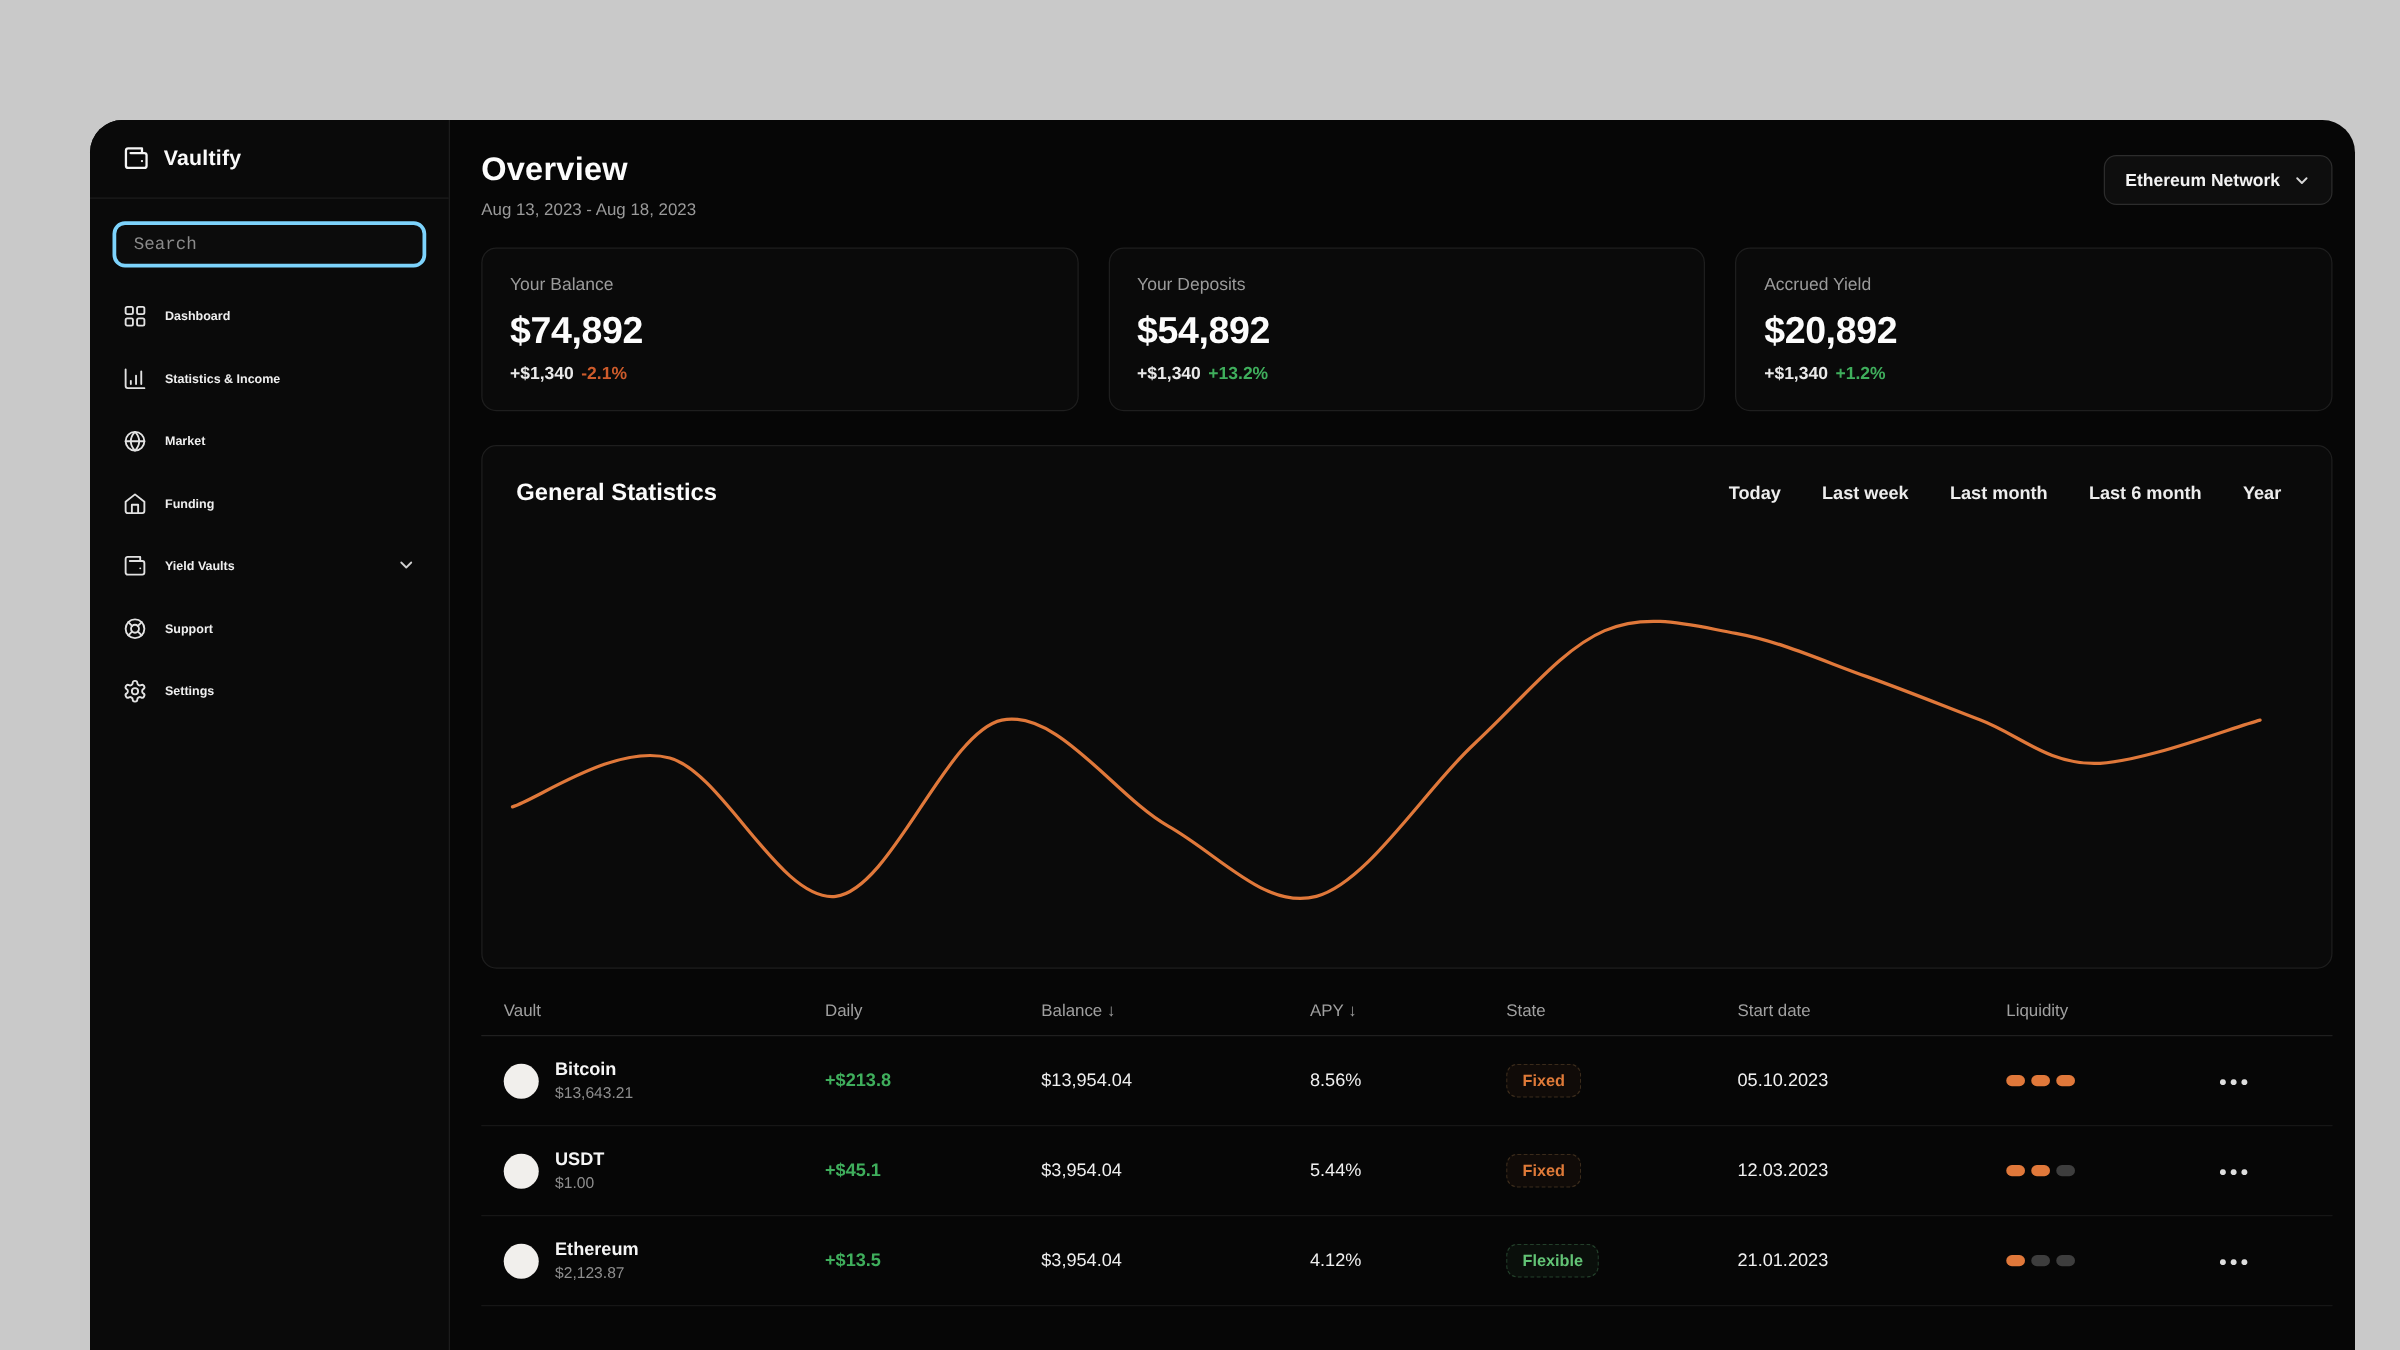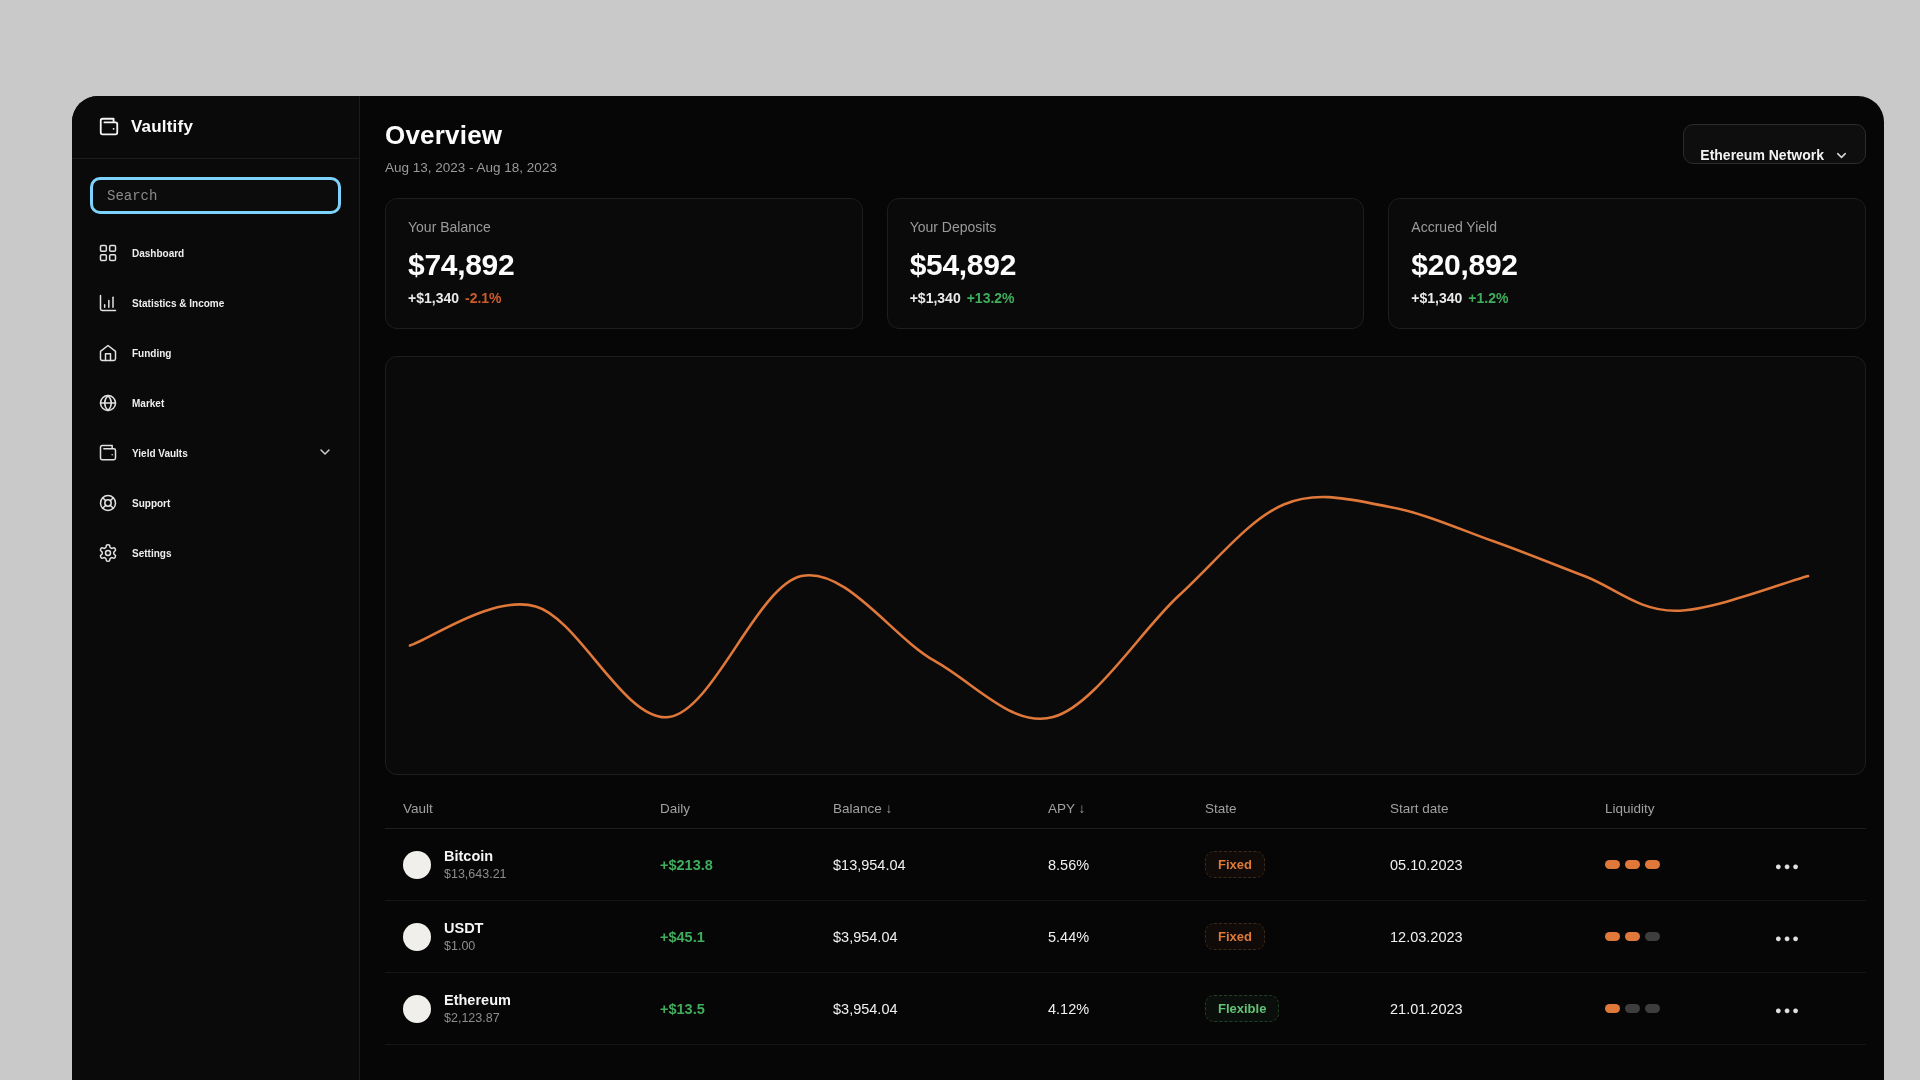--- a/index.html
+++ b/index.html
@@ -26,21 +26,21 @@
   .nav-item svg { width:20px; height:20px; stroke:#e2e2e2; flex:0 0 20px; }
   .nav-item .chev { margin-left:auto; }
   .nav-item .chev svg { width:16px; height:16px; stroke:#cfcfcf; }
 
   
   .main { flex:1; padding:24px 18px 0 25px; }
   .topbar { display:flex; justify-content:space-between; align-items:flex-start; height:58px;
             margin-bottom:20px; width:1481px; }
   .page-title { font-size:26px; font-weight:700; letter-spacing:.2px; color:#fcfcfc; }
   .date-range { margin-top:9px; font-size:13.5px; color:#9a9a9a; }
-  .network-btn { display:flex; align-items:flex-end; gap:10px; height:40px; margin-top:4px;
+  .network-btn { display:flex; align-items:center; gap:10px; height:40px; margin-top:4px;
                  padding:0 16px; background:#0e0e0e; border:1px solid #2c2c2c; border-radius:10px;
                  color:#f3f3f3; font-size:14px; font-weight:600; cursor:pointer;
                  font-family:"Liberation Sans", sans-serif; }
   .network-btn svg { width:15px; height:15px; stroke:#d8d8d8; }
 
   .cards { display:flex; gap:24px; width:1481px; margin-bottom:27px; }
   .card { flex:1; height:131px; background:#0a0a0a; border:1px solid #1e1e1e; border-radius:12px;
           padding:20px 22px; }
   .card-label { font-size:14px; color:#9b9b9b; }
   .card-value { margin-top:13px; font-size:30px; font-weight:700; letter-spacing:-.3px; color:#fcfcfc; }
@@ -115,36 +115,36 @@
               <path d="M13 17V9"></path>
               <path d="M18 17V5"></path>
             </svg>
           </span>
     <span class="nav-label">Statistics &amp; Income</span>
   </div>
 
   <div class="nav-item">
     <span style="display:flex">
             <svg viewBox="0 0 24 24" fill="none" stroke="currentColor" stroke-width="1.8" stroke-linecap="round" stroke-linejoin="round">
-              <path d="m3 10 9-7 9 7v9a2 2 0 0 1-2 2H5a2 2 0 0 1-2-2z"></path>
-              <path d="M9 21v-8h6v8"></path>
-            </svg>
-          </span>
-    <span class="nav-label">Funding</span>
-  </div>
-
-  <div class="nav-item">
-    <span style="display:flex">
-            <svg viewBox="0 0 24 24" fill="none" stroke="currentColor" stroke-width="1.8" stroke-linecap="round" stroke-linejoin="round">
               <circle cx="12" cy="12" r="9"></circle>
               <path d="M3 12h18"></path>
               <path d="M12 3c2.5 2.6 4 5.7 4 9s-1.5 6.4-4 9c-2.5-2.6-4-5.7-4-9s1.5-6.4 4-9z"></path>
             </svg>
           </span>
     <span class="nav-label">Market</span>
+  </div>
+
+  <div class="nav-item">
+    <span style="display:flex">
+            <svg viewBox="0 0 24 24" fill="none" stroke="currentColor" stroke-width="1.8" stroke-linecap="round" stroke-linejoin="round">
+              <path d="m3 10 9-7 9 7v9a2 2 0 0 1-2 2H5a2 2 0 0 1-2-2z"></path>
+              <path d="M9 21v-8h6v8"></path>
+            </svg>
+          </span>
+    <span class="nav-label">Funding</span>
   </div>
 
   <div class="nav-item">
     <span style="display:flex">
             <svg viewBox="0 0 24 24" fill="none" stroke="currentColor" stroke-width="1.8" stroke-linecap="round" stroke-linejoin="round">
               <path d="M17 14h.01"></path>
               <path d="M7 7h12a2 2 0 0 1 2 2v9a2 2 0 0 1-2 2H5a2 2 0 0 1-2-2V5a2 2 0 0 1 2-2h12v4"></path>
             </svg>
           </span>
     <span class="nav-label">Yield Vaults</span>
@@ -214,20 +214,30 @@
   <div class="card">
     <div class="card-label">Accrued Yield</div>
     <div class="card-value">$20,892</div>
     <div class="card-delta">
       <span class="abs">+$1,340</span><span class="pct" style="color: rgb(63, 174, 92);">+1.2%</span>
     </div>
   </div>
 </div>
 
     <section class="chart-panel">
+      <div class="chart-head">
+        <h2 class="chart-title">General Statistics</h2>
+        <div class="ranges" id="ranges">
+            <span class="range-tab">Today</span>
+            <span class="range-tab">Last week</span>
+            <span class="range-tab">Last month</span>
+            <span class="range-tab">Last 6 month</span>
+            <span class="range-tab">Year</span>
+          </div>
+      </div>
       <svg class="chart-svg" id="chart" viewBox="0 0 1481 419" preserveAspectRatio="none">
           <path d="M 24 289.88 C 45.0 283.3, 106.8 238.6, 150.0 250.6 C 193.2 262.6, 238.7 366.9, 283.0 361.8 C 327.3 356.7, 371.7 229.6, 416.0 220.1 C 460.3 210.7, 507.0 281.5, 549.0 305.1 C 591.0 328.8, 627.2 372.7, 668.0 361.8 C 708.8 350.9, 755.5 275.3, 794.0 239.7 C 832.5 204.1, 864.0 163.1, 899.0 148.2 C 934.0 133.3, 969.0 144.2, 1004.0 150.4 C 1039.0 156.5, 1076.3 173.6, 1109.0 185.2 C 1141.7 196.9, 1169.7 208.5, 1200.0 220.1 C 1230.3 231.7, 1253.7 255.0, 1291.0 255.0 C 1328.3 255.0, 1401.8 225.9, 1424.0 220.1" fill="none" stroke="#e0783a" stroke-width="2.6" stroke-linecap="round"></path>
         </svg>
     </section>
 
     <section class="vault-table">
       <div class="thead" id="thead">
           <div class="th">Vault</div>
           <div class="th">Daily</div>
           <div class="th">Balance ↓</div>

